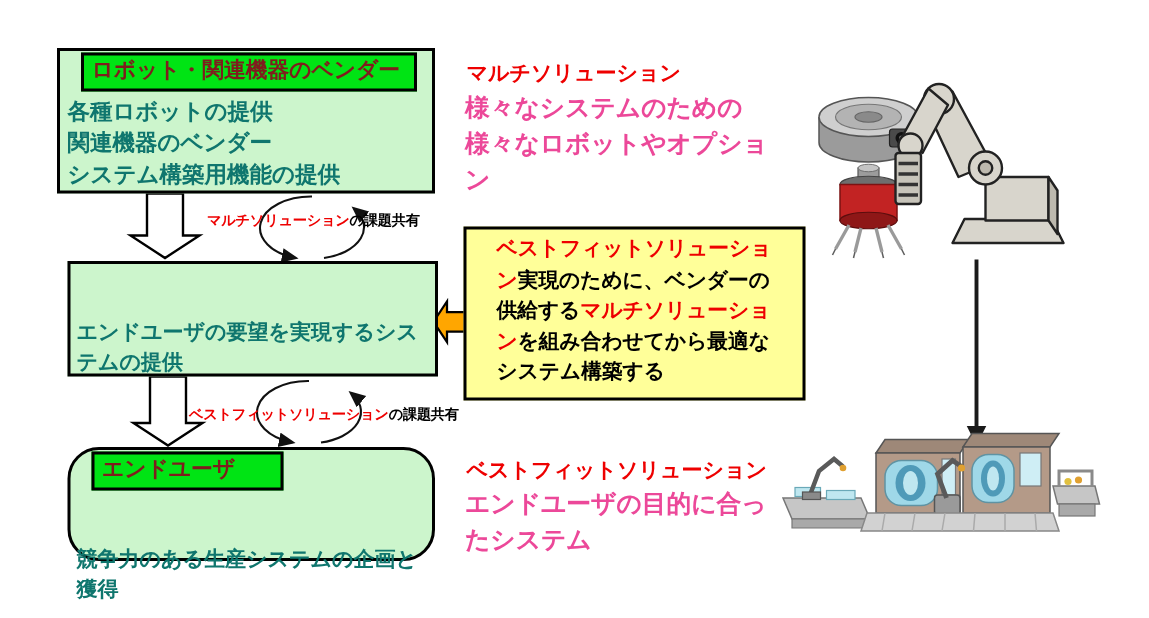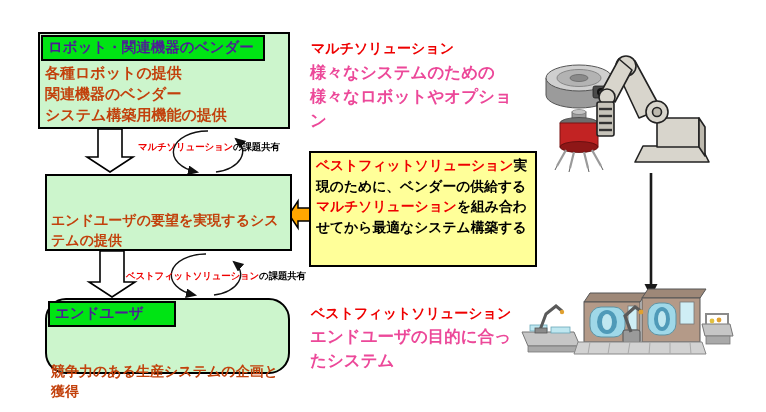--- a/index.html
+++ b/index.html
@@ -13,27 +13,27 @@
   
   .gbox {
     position:absolute; box-sizing:border-box;
     background:var(--body-green,#ccf5cc);
     border:2px solid #000;
   }
   .gbox-header {
     box-sizing:border-box;
     background:var(--header-green,#00e414);
     border:2px solid #000;
-    margin:1px 0 2px 1px;
-    font-size:14.5px; font-weight:bold; color:#4c1d95;
+    margin:1px 0 2px 14px;
+    font-size:14.5px; font-weight:bold; color:#7f1d1d;
     padding:2px 4px 3px 5px; line-height:1.15; white-space:nowrap; overflow:hidden;
   }
   .gbox-body {
-    font-size:15px; font-weight:bold; color:#c2410c;
-    padding:1px 2px 0 5px; line-height:21px;font-family:Liberation Mono, monospace;
+    font-size:15px; font-weight:bold; color:#0f766e;
+    padding:1px 2px 0 5px; line-height:21px;
   }
   .gbox-body.wrap { font-size:14px; line-height:20px; padding:2px 2px 0 5px;margin-top:33px; }
 
   
   .share-label {
     position:absolute; font-size:9.5px; font-weight:bold; white-space:nowrap;
     color:#000; letter-spacing:-0.2px;text-align:center;
   }
   .red { color:var(--accent-red,#ee0000); }
 
@@ -42,21 +42,21 @@
     position:absolute; font-size:14px; font-weight:bold;
     color:var(--accent-red,#ee0000); white-space:nowrap;
   }
   .ann-desc {
     position:absolute; width:216px; font-size:16.5px; font-weight:bold;
     color:#ec4899; line-height:24px;
   }
   .note {
     position:absolute; left:309px; top:151px; width:228px; height:116px;
     box-sizing:border-box; background:var(--note-yellow,#ffff99);
-    border:2px solid #000; padding:3px 5px;
+    border:2px solid #000; padding:3px 20px;
     font-size:13.8px; font-weight:bold; color:#000; line-height:20.5px;
   }
 </style>
 </head>
 <body>
 
 <div class="canvas">
 
   <svg class="overlay" width="766" height="412" viewBox="0 0 766 412">
     <defs>

